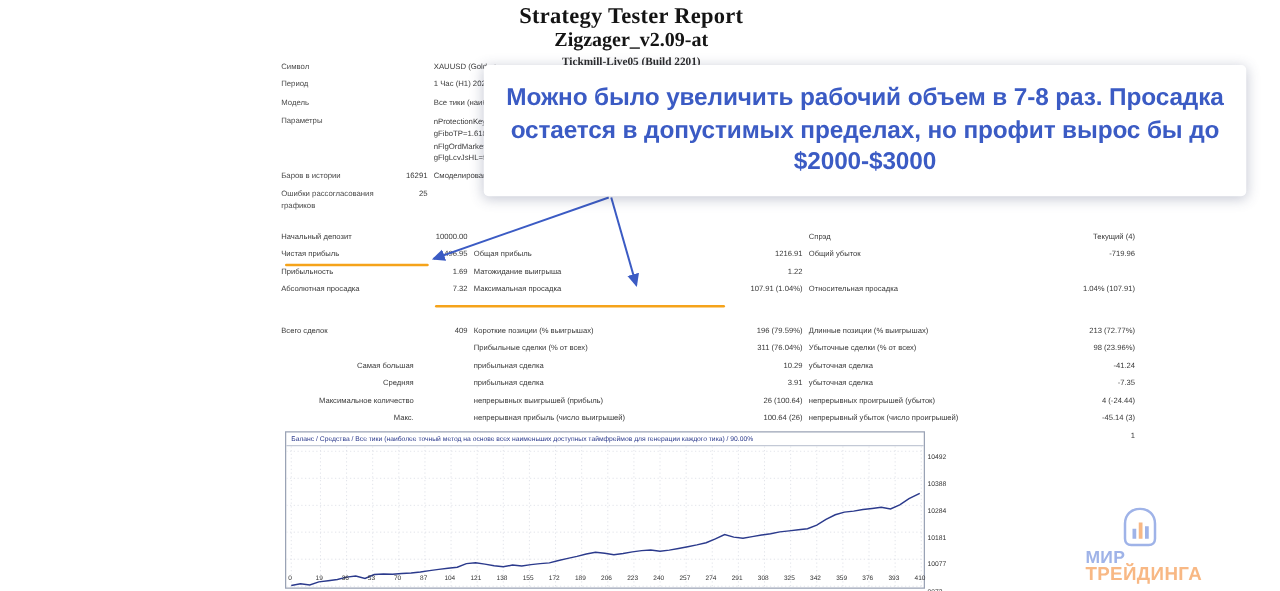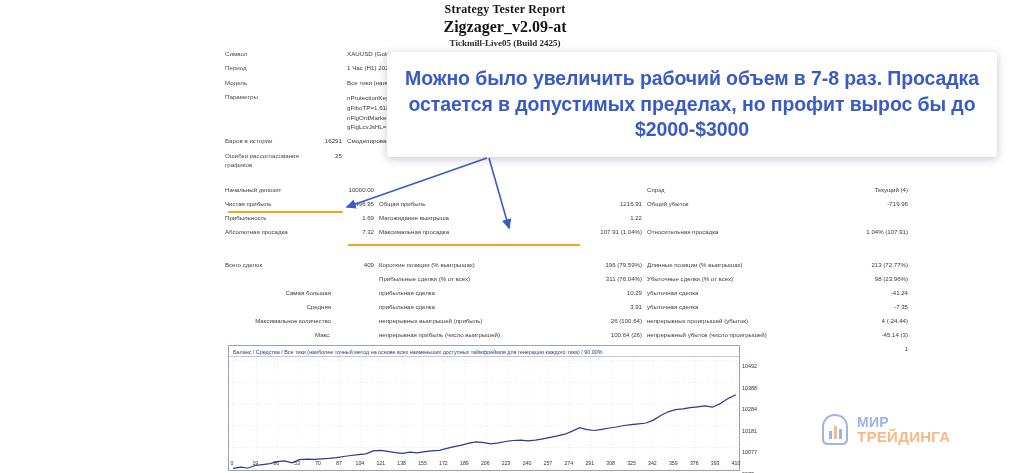--- a/index.html
+++ b/index.html
@@ -11,21 +11,21 @@
     overflow:hidden;
   }
 
   
   #report {
     position:absolute; left:225px; top:0; width:560px; height:473px;
   }
 
   
   .title-block { text-align:center; padding-top:2px; }
-  .t1 { font-family:"Liberation Serif", serif; font-weight:bold; font-size:12px; color:#141414; letter-spacing:.2px; }
+  .t1 { font-family:"Liberation Serif", serif; font-weight:bold; font-size:18px; color:#141414; letter-spacing:.2px; }
   .t2 { font-family:"Liberation Serif", serif; font-weight:bold; font-size:16px; color:#141414; margin-top:1px; }
   .t3 { font-family:"Liberation Serif", serif; font-weight:bold; font-size:9px; color:#2a2a2a; margin-top:2px; }
 
   
   .info { position:absolute; left:0; top:50px; width:360px; font-size:6.2px; color:#3a3a3a; }
   .info .row { display:flex; align-items:flex-start; margin-bottom:5.5px; }
   .info .lbl { width:88px; color:#4a4a4a; line-height:1.45; }
   .info .num { width:34px; text-align:right; padding-right:5px; color:#3a3a3a; }
   .info .val { flex:1; color:#3a3a3a; line-height:1.45; }
   .info .multi { white-space:pre-line; line-height:1.55; }
@@ -73,35 +73,35 @@
   }
   #callout p {
     margin:0; color:#3B5BC4; font-weight:bold; font-size:19.5px; line-height:1.33;
     letter-spacing:-.1px;
   }
 
   
   #overlay { position:absolute; left:0; top:0; width:1024px; height:473px; pointer-events:none; }
 
   
-  #logo { position:absolute; left:820px; top:406px; width:190px; height:48px; display:flex; align-items:center; }
+  #logo { position:absolute; left:820px; top:406px; width:190px; height:48px; display:flex; align-items:center;flex-direction:column; }
   #logo .mark { width:30px; height:32px; position:relative; margin-right:7px; }
   #logo .txt { line-height:1.03; }
   #logo .l1 { color:#9FB3E8; font-weight:bold; font-size:14px; letter-spacing:.3px; }
   #logo .l2 { color:#F8B884; font-weight:bold; font-size:15px; letter-spacing:.3px; }
 </style>
 </head>
 <body>
 
 <div id="report">
 
   <div class="title-block">
     <div class="t1">Strategy Tester Report</div>
     <div class="t2">Zigzager_v2.09-at</div>
-    <div class="t3">Tickmill-Live05 (Build 2425)</div>
+    <div class="t3">Tickmill-Live05 (Build 2201)</div>
   </div>
 
   <div class="info" id="info-table">
       <div class="row">
         <div class="lbl">Символ</div>
         <div class="num"></div>
         <div class="val">XAUUSD (Gold vs</div>
       </div>
       <div class="row">
         <div class="lbl">Период</div>

